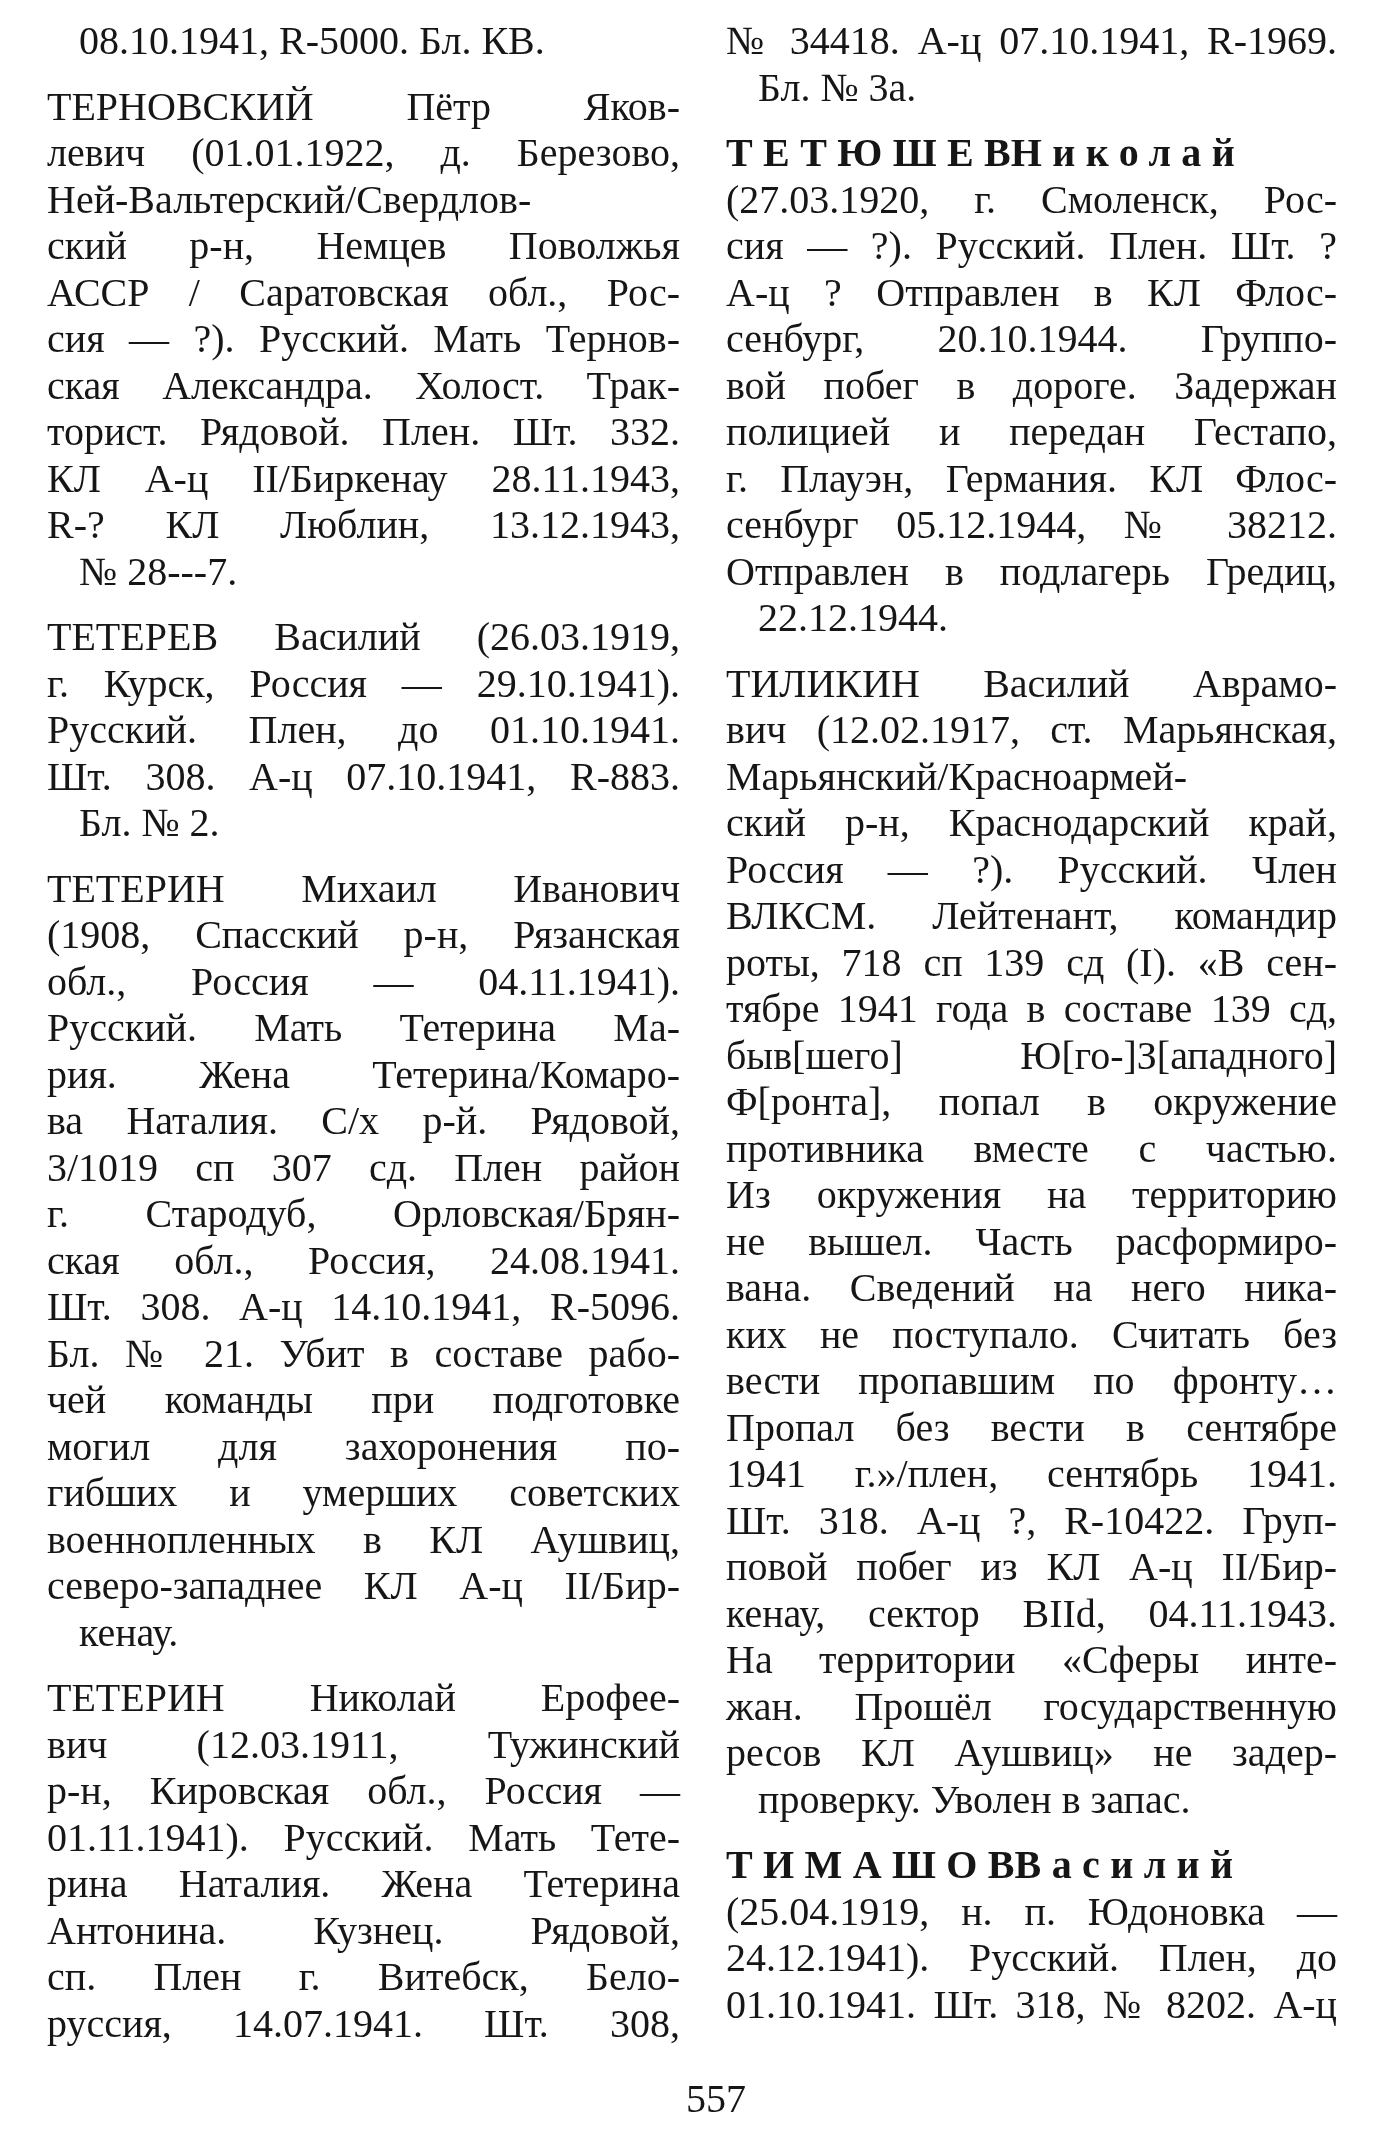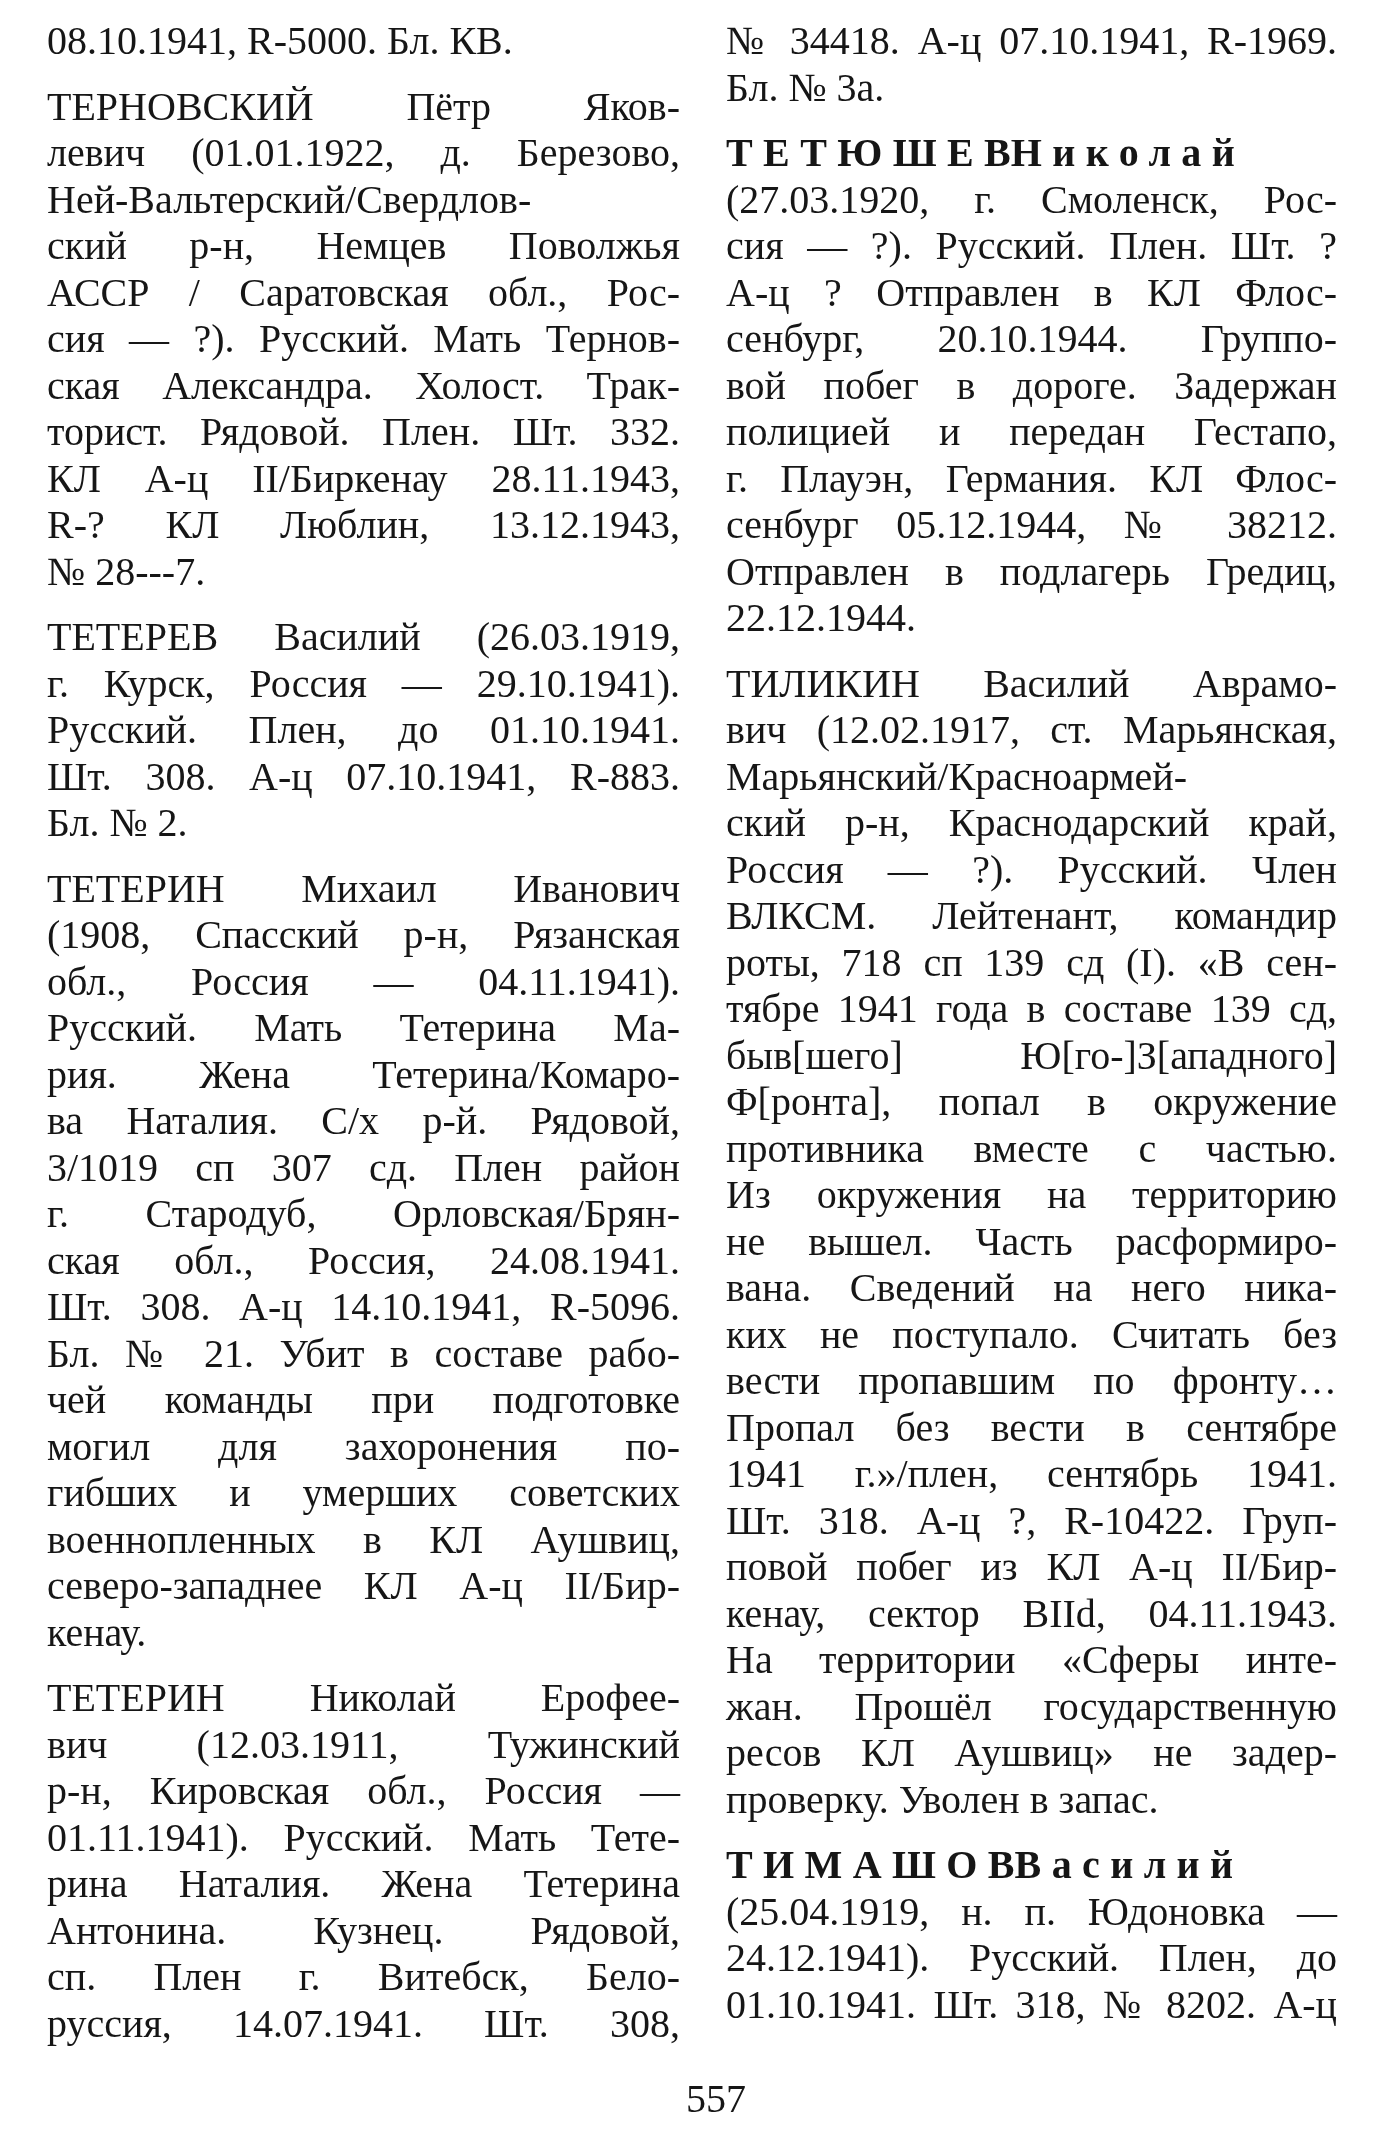--- a/index.html
+++ b/index.html
@@ -16,21 +16,21 @@
   .col-right { left: 726px; width: 611px; }
   .entry + .entry { margin-top: 19px; }
   .line {
     font-size: 40px;
     height: 46.5px;
     line-height: 46.5px;
     text-align: justify;
     text-align-last: justify;
     white-space: normal;
   }
-  .line.last { text-align: center; text-align-last: left; }
+  .line.last { text-align: center; text-align-last: left; margin-left: 32px; }
   .line b { font-weight: 400; }
   .line.spaced { display: flex; }
   .line.spaced .w {
     font-weight: 700;
     letter-spacing: 0.26em;
     margin-right: -0.26em;
     white-space: nowrap;
   }
   .page-number {
     position: absolute;

